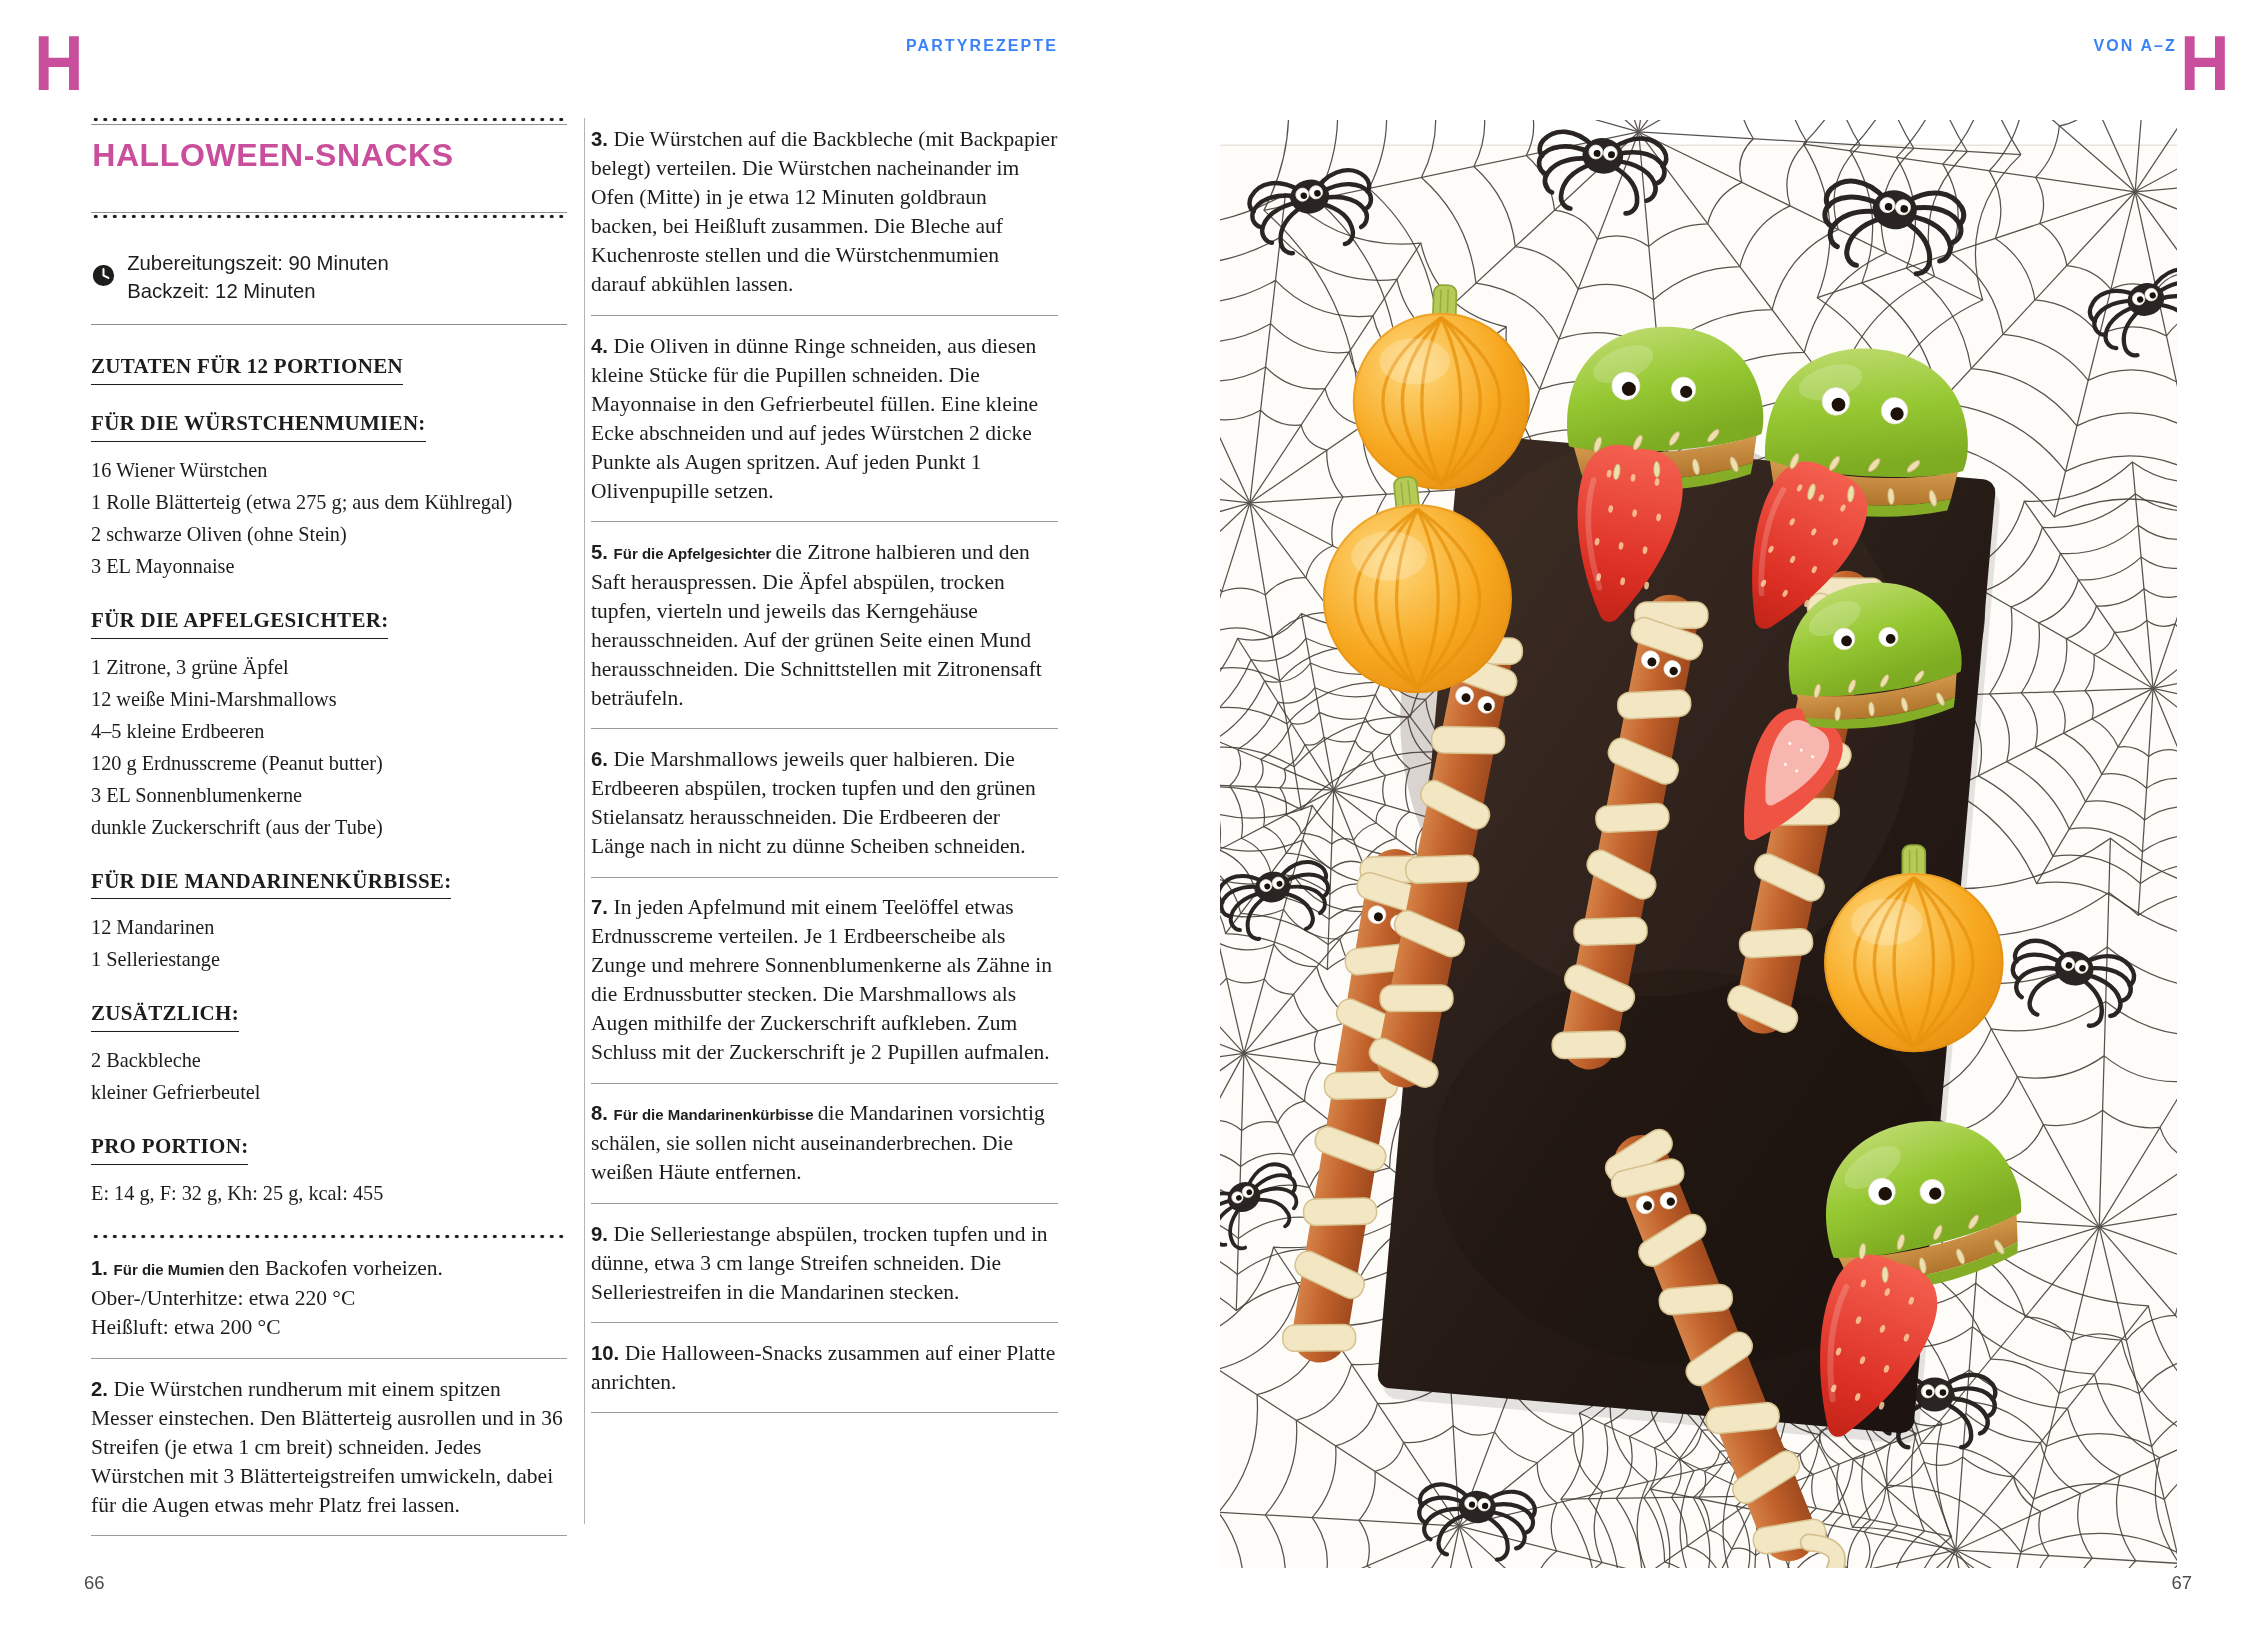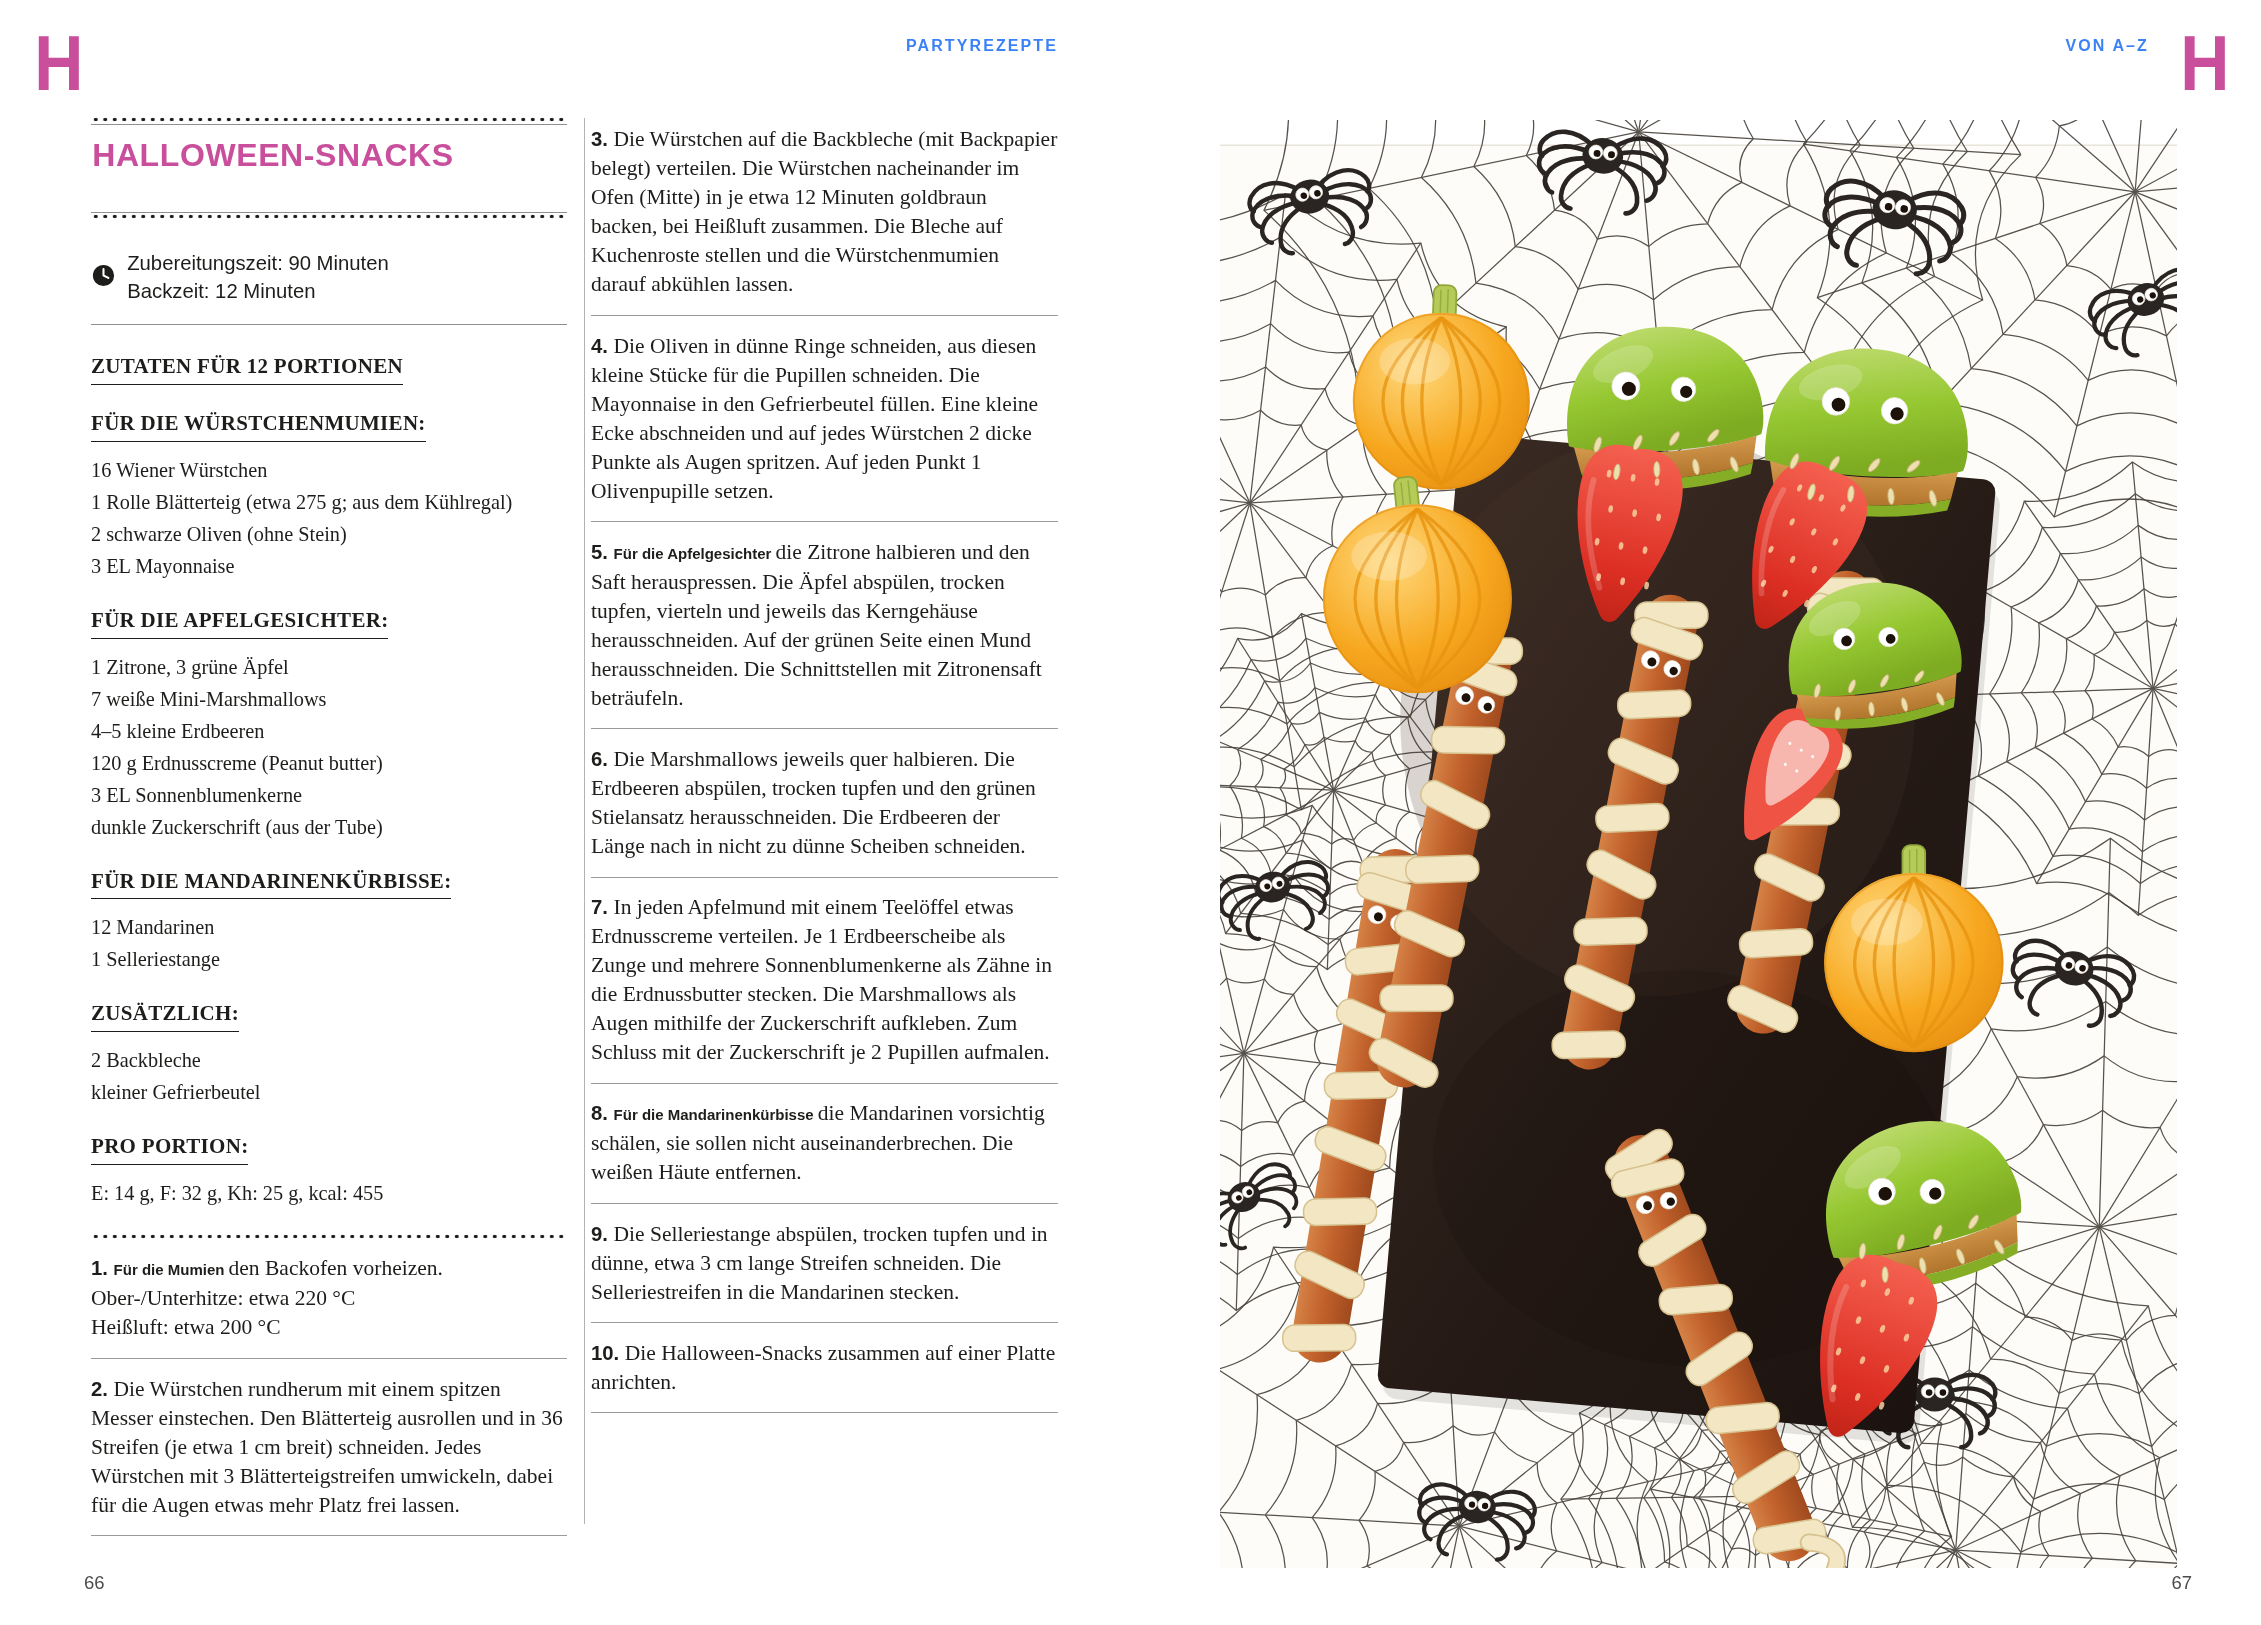--- a/index.html
+++ b/index.html
@@ -8,21 +8,21 @@
   :root{--accent:#c94f9c;}
 
   
   .corner-h{position:absolute;top:26px;font-size:74px;line-height:1;font-weight:bold;
             color:var(--accent);transform:scale(.92,1.04);transform-origin:center top;}
   .corner-h.hl{left:32px}
   .corner-h.hr{right:30px}
   .running-head{position:absolute;top:37px;font-size:16px;font-weight:bold;letter-spacing:2.1px;
                 color:#3b82f6;text-align:right;}
   .running-head.lh{left:91px;width:967px;}
-  .running-head.rh{left:1192px;width:957px;}
+  .running-head.rh{left:1220px;width:957px;}
 
   
   .col1{position:absolute;left:91px;top:117px;width:476px;}
   .vrule{position:absolute;left:584px;top:118px;width:1.2px;height:1406px;background:#b3b3b3;}
   .col2{position:absolute;left:591px;top:117px;width:467px;}
 
   .dotted{height:4.8px;background-image:radial-gradient(circle,#1c1c1c 1.6px,transparent 2px);
           background-size:9.5px 4.8px;background-repeat:repeat-x;background-position:0 50%;}
   .rule{height:0;border-top:1.2px solid #8f8f8f;}
   .sep{height:0;border-top:1.2px solid #9b9b9b;}
@@ -92,21 +92,21 @@
   </h3>
 
   <div id="ingredient-groups">
       <h3 class="ing-h"><span>FÜR DIE WÜRSTCHENMUMIEN:</span></h3>
       <p class="ing-line">16 Wiener Würstchen</p>
       <p class="ing-line">1 Rolle Blätterteig (etwa 275 g; aus dem Kühlregal)</p>
       <p class="ing-line">2 schwarze Oliven (ohne Stein)</p>
       <p class="ing-line">3 EL Mayonnaise</p>
       <h3 class="ing-h"><span>FÜR DIE APFELGESICHTER:</span></h3>
       <p class="ing-line">1 Zitrone, 3 grüne Äpfel</p>
-      <p class="ing-line">7 weiße Mini-Marshmallows</p>
+      <p class="ing-line">12 weiße Mini-Marshmallows</p>
       <p class="ing-line">4–5 kleine Erdbeeren</p>
       <p class="ing-line">120 g Erdnusscreme (Peanut butter)</p>
       <p class="ing-line">3 EL Sonnenblumenkerne</p>
       <p class="ing-line">dunkle Zuckerschrift (aus der Tube)</p>
       <h3 class="ing-h"><span>FÜR DIE MANDARINENKÜRBISSE:</span></h3>
       <p class="ing-line">12 Mandarinen</p>
       <p class="ing-line">1 Selleriestange</p>
       <h3 class="ing-h"><span>ZUSÄTZLICH:</span></h3>
       <p class="ing-line">2 Backbleche</p>
       <p class="ing-line">kleiner Gefrierbeutel</p>

